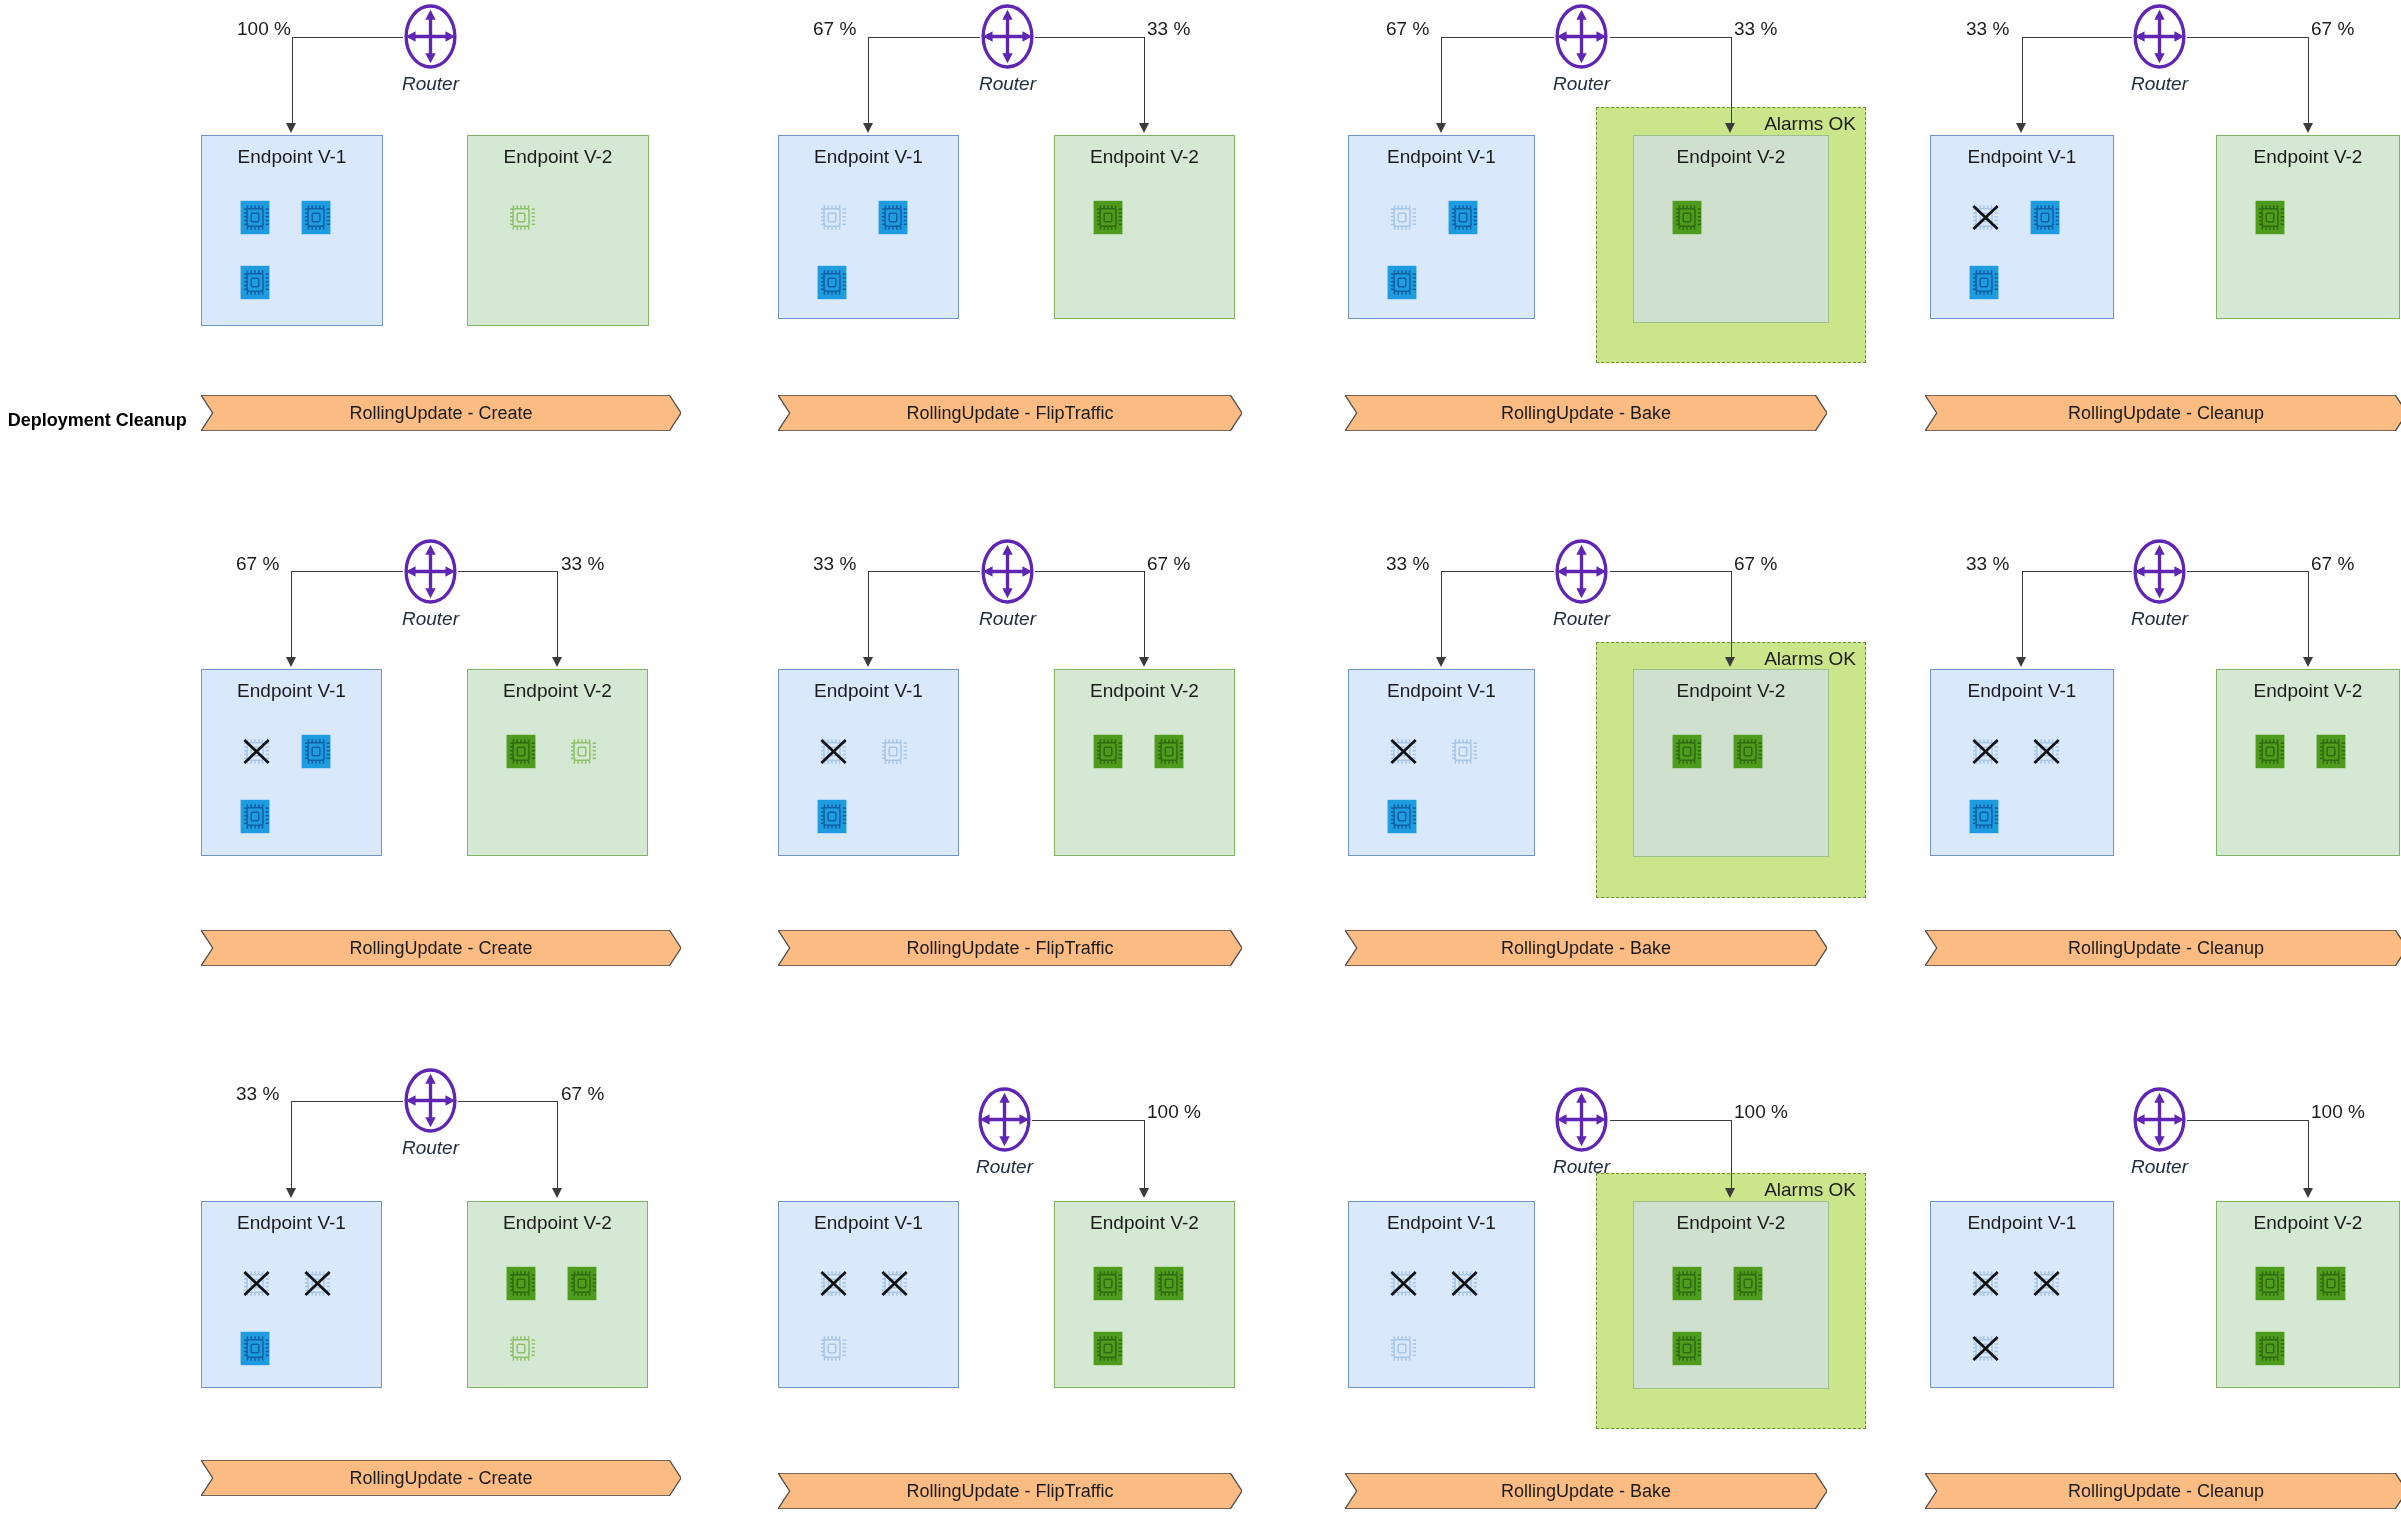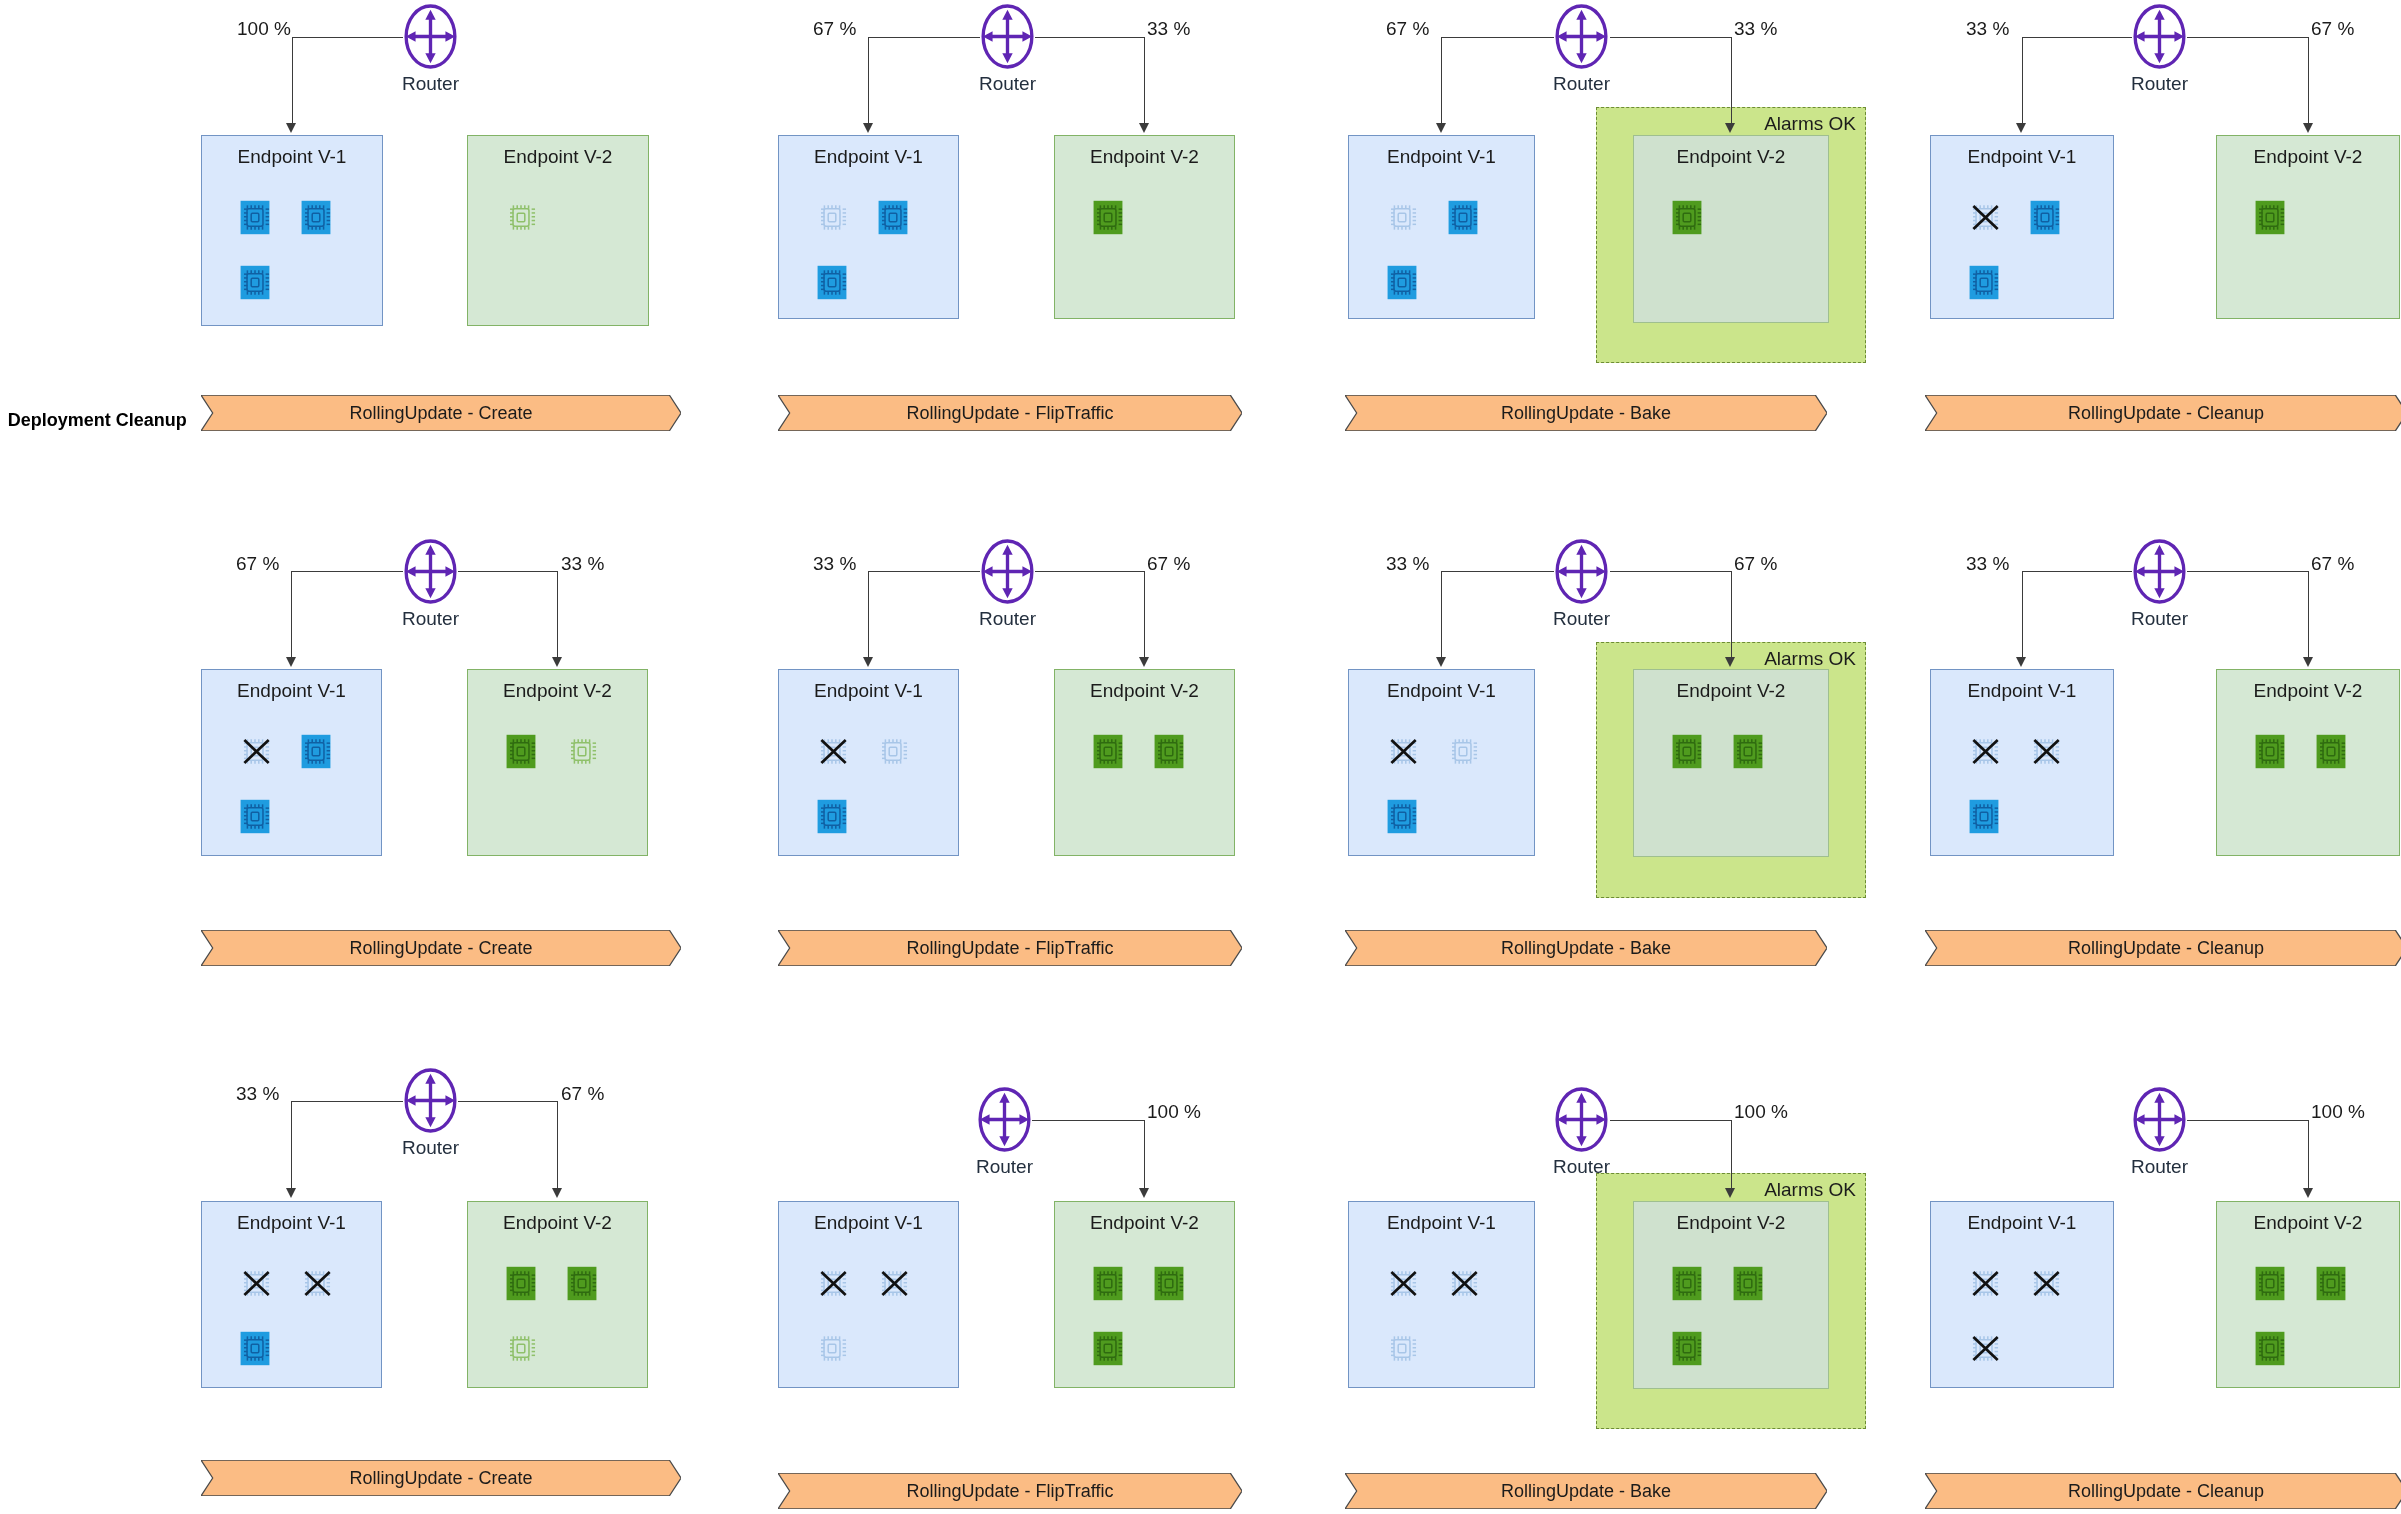--- a/index.html
+++ b/index.html
@@ -2,21 +2,21 @@
 <html style="font-size:14.4px"><head>
 <meta charset="utf-8">
 <style>
   html,body{margin:0;padding:0;background:#ffffff;}
   body{width:2401px;height:1515px;position:relative;font-family:"Liberation Sans",sans-serif;overflow:hidden;}
   #stage{position:absolute;left:0;top:0;width:2401px;height:1515px;}
 
   
   .router-wrap{position:absolute;}
   .router-label{position:absolute;top:75px;left:-25px;width:115px;text-align:center;
-    font-size:19px;color:#232f3e;white-space:nowrap;}
+    font-size:19px;color:#232f3e;white-space:nowrap;font-style:italic;}
 
   
   .edge-h{position:absolute;height:0;border-top:1.4px solid #3b3b3b;}
   .edge-v{position:absolute;width:0;border-left:1.4px solid #3b3b3b;}
   .arrowhead{position:absolute;width:0;height:0;border-left:5.4px solid transparent;
     border-right:5.4px solid transparent;border-top:10px solid #3b3b3b;}
   .pct{position:absolute;font-size:19px;color:#1b1b1b;white-space:nowrap;}
 
   
   .ep{position:absolute;box-sizing:border-box;}

